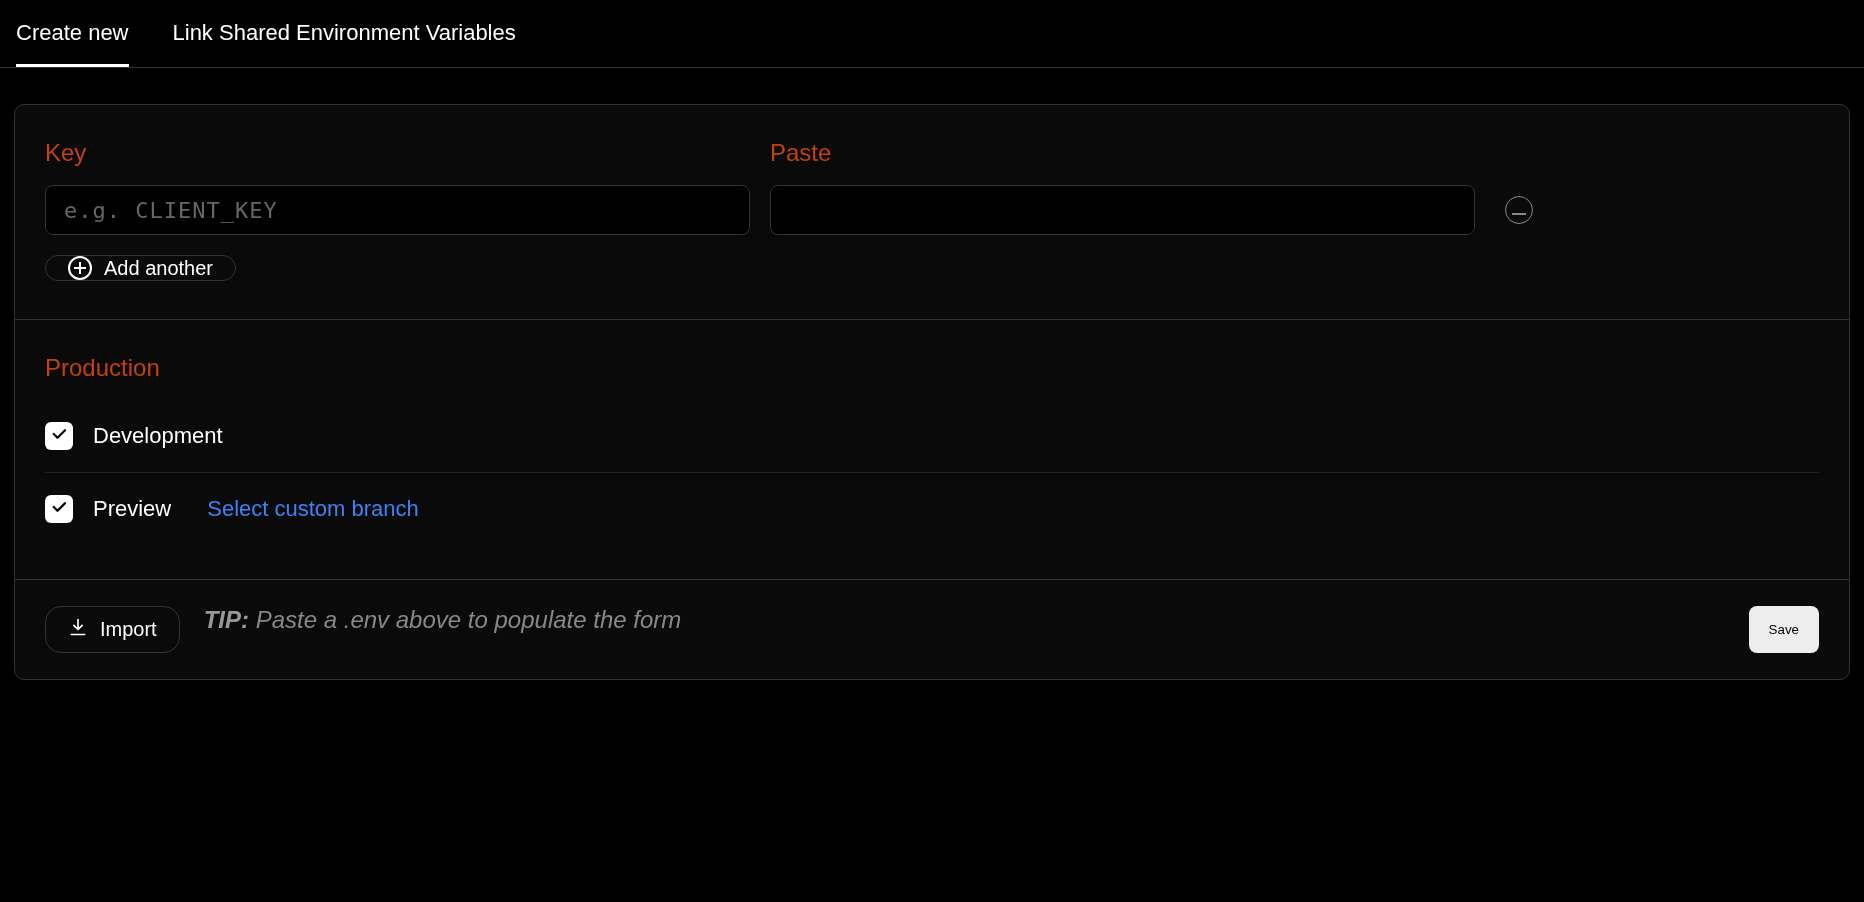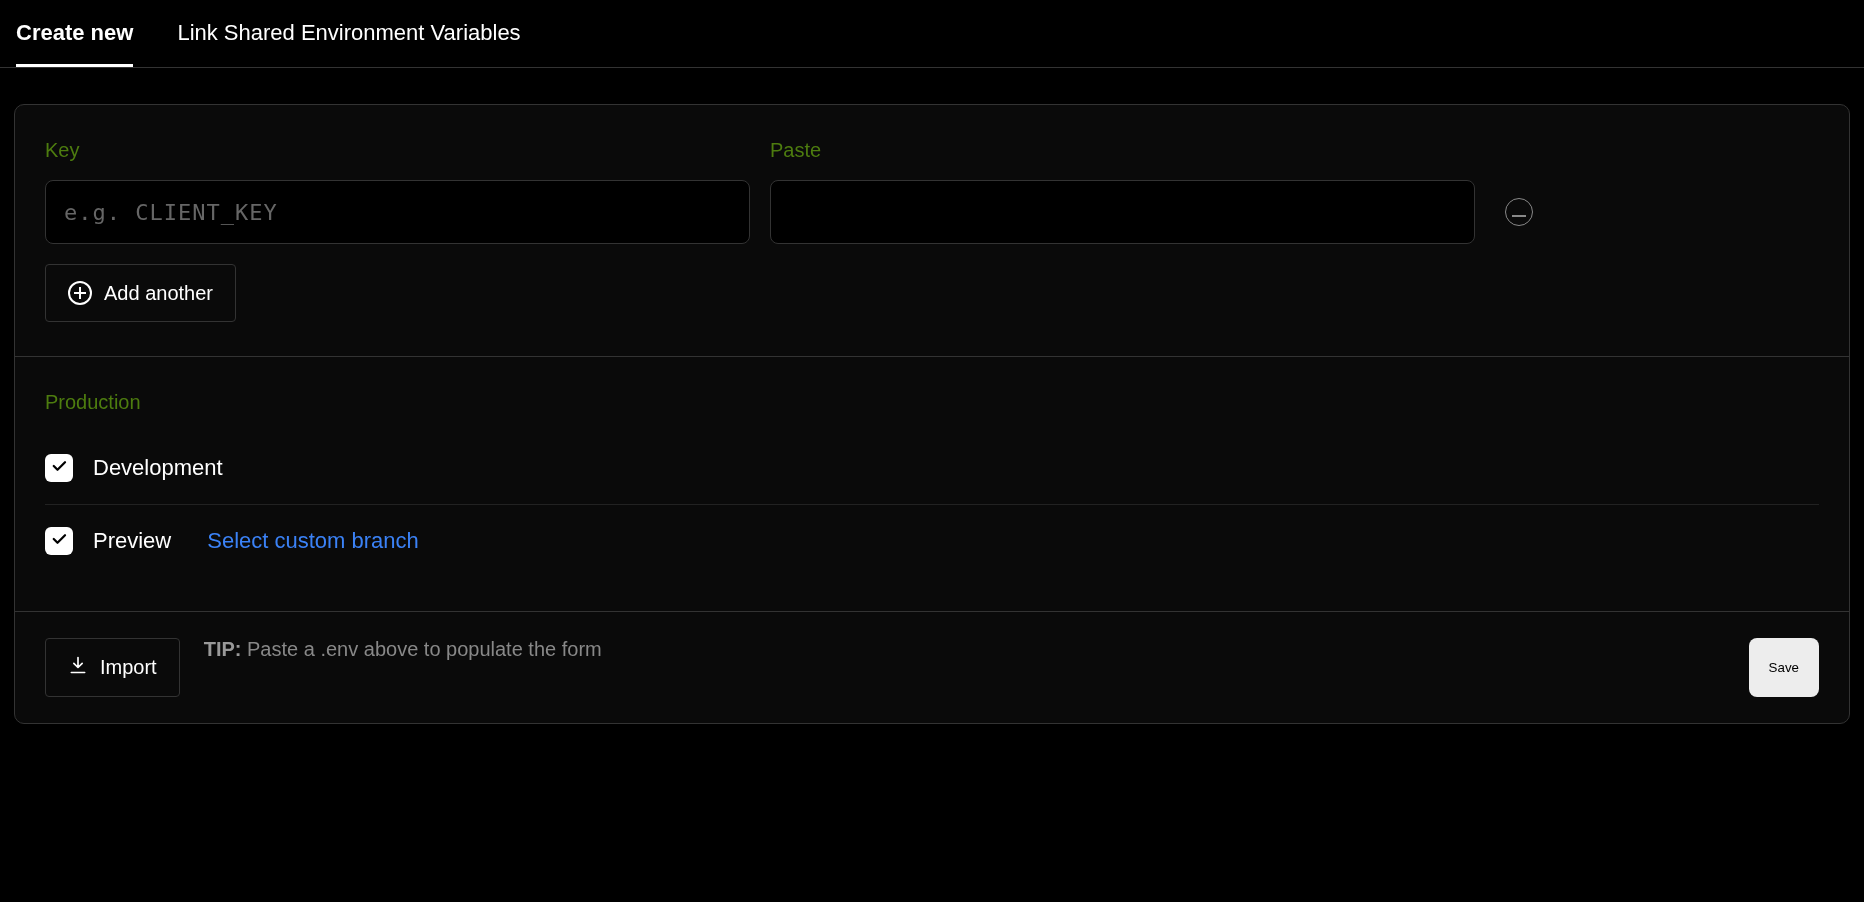--- a/index.html
+++ b/index.html
@@ -20,58 +20,58 @@
     }
     .tab {
       padding-bottom: 18px;
       font-size: 22px;
       color: #fff;
       cursor: pointer;
       border-bottom: 3px solid transparent;
     }
     .tab.active {
       border-bottom: 3px solid #fff;
-      font-weight: 700;
+      font-weight: 400;
     }
     .panel {
       margin: 36px 14px 0 14px;
       border: 1px solid #333;
       border-radius: 10px;
       background: #0a0a0a;
     }
     .section {
       padding: 34px 30px;
     }
     .section + .section { border-top: 1px solid #333; }
     .footer {
       border-top: 1px solid #333;
       padding: 26px 30px;
       display: flex;
       gap: 24px;
     }
     .label {
-      color: #4d7c0f;
-      font-size: 20px;
+      color: #c2410c;
+      font-size: 24px;
       margin-bottom: 18px;
       display: block;
     }
     .kv-row {
       display: flex;
       align-items: center;
       gap: 20px;
       margin-bottom: 20px;
     }
     .col { flex: 1; display: flex; flex-direction: column; }
     .col.key { max-width: 705px; }
     .col.value { max-width: 705px; }
     .input {
       background: #000;
       border: 1px solid #333;
       border-radius: 8px;
-      height: 64px;
+      height: 50px;
       padding: 0 18px;
       color: #fff;
       font-size: 22px;
       font-family: ui-monospace, SFMono-Regular, Menlo, monospace;
       outline: none;
     }
     .input::placeholder { color: #666; letter-spacing: 1px; }
     .kv-body {
       display: flex;
       gap: 20px;
@@ -88,22 +88,22 @@
       flex-shrink: 0;
       margin-left: 10px;
     }
     .remove-btn svg { width: 14px; height: 2px; }
     .btn {
       display: inline-flex;
       align-items: center;
       gap: 12px;
       background: #0a0a0a;
       border: 1px solid #333;
-      border-radius: 4px;
-      padding: 16px 22px;
+      border-radius: 16px;
+      padding: 0 22px;
       color: #fff;
       font-size: 20px;
       cursor: pointer;
     }
     .btn-primary {
       background: #ededed;
       color: #000;
       border: none;
       font-weight: 500;
       padding: 16px 20px;
@@ -127,21 +127,21 @@
       flex-shrink: 0;
     }
     .checkbox svg { width: 18px; height: 18px; }
     .env-label { font-size: 22px; color: #fff; }
     .link {
       color: #3b82f6;
       font-size: 22px;
       margin-left: 16px;
       cursor: pointer;
     }
-    .tip { color: #888; font-size: 20px; }
+    .tip { color: #888; font-size: 24px; font-style: italic; }
     .tip-label { color: #999; font-weight: 600; }
     .spacer { flex: 1; }
     .icon-plus-circle {
       width: 24px; height: 24px;
       border: 2px solid #fff;
       border-radius: 50%;
       display: inline-flex; align-items: center; justify-content: center;
       position: relative;
     }
     .icon-plus-circle::before, .icon-plus-circle::after {

